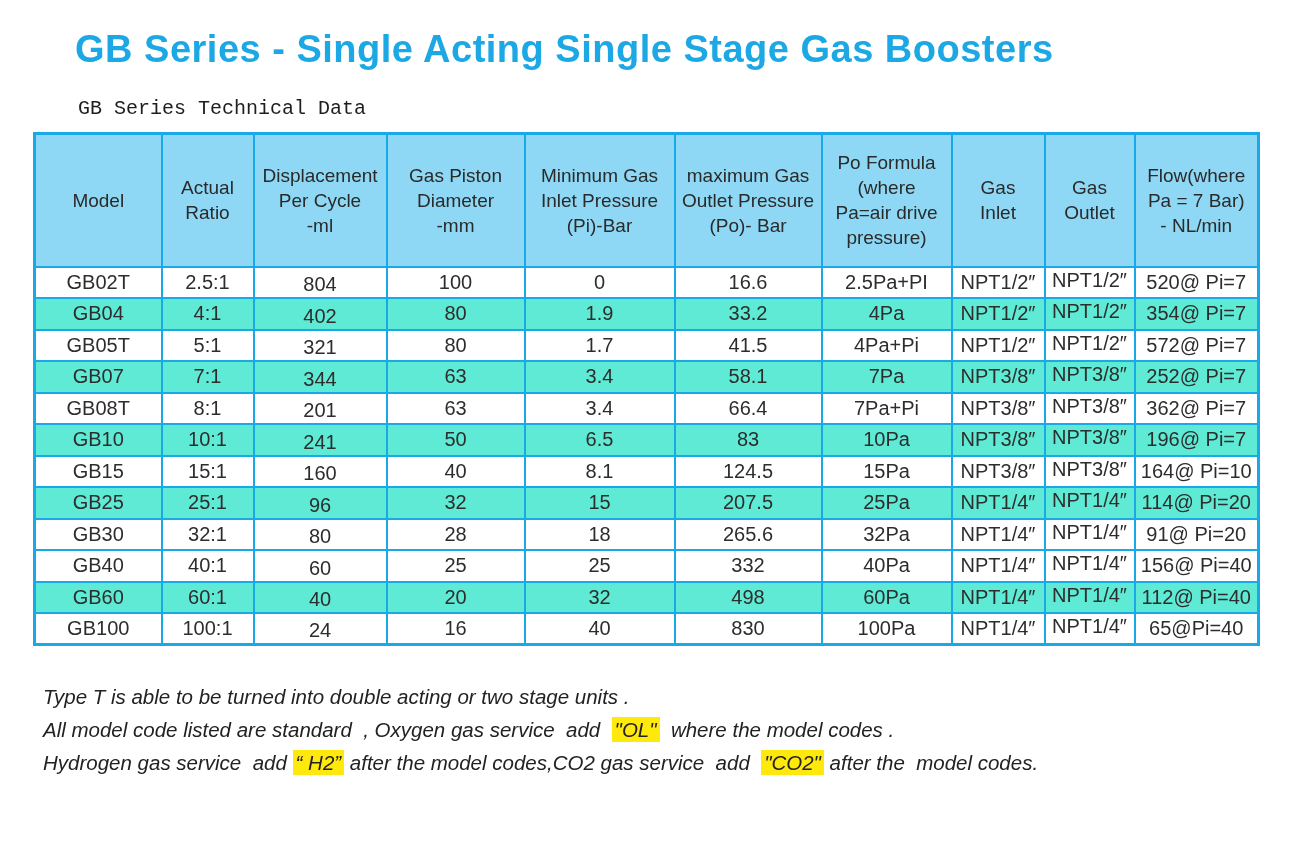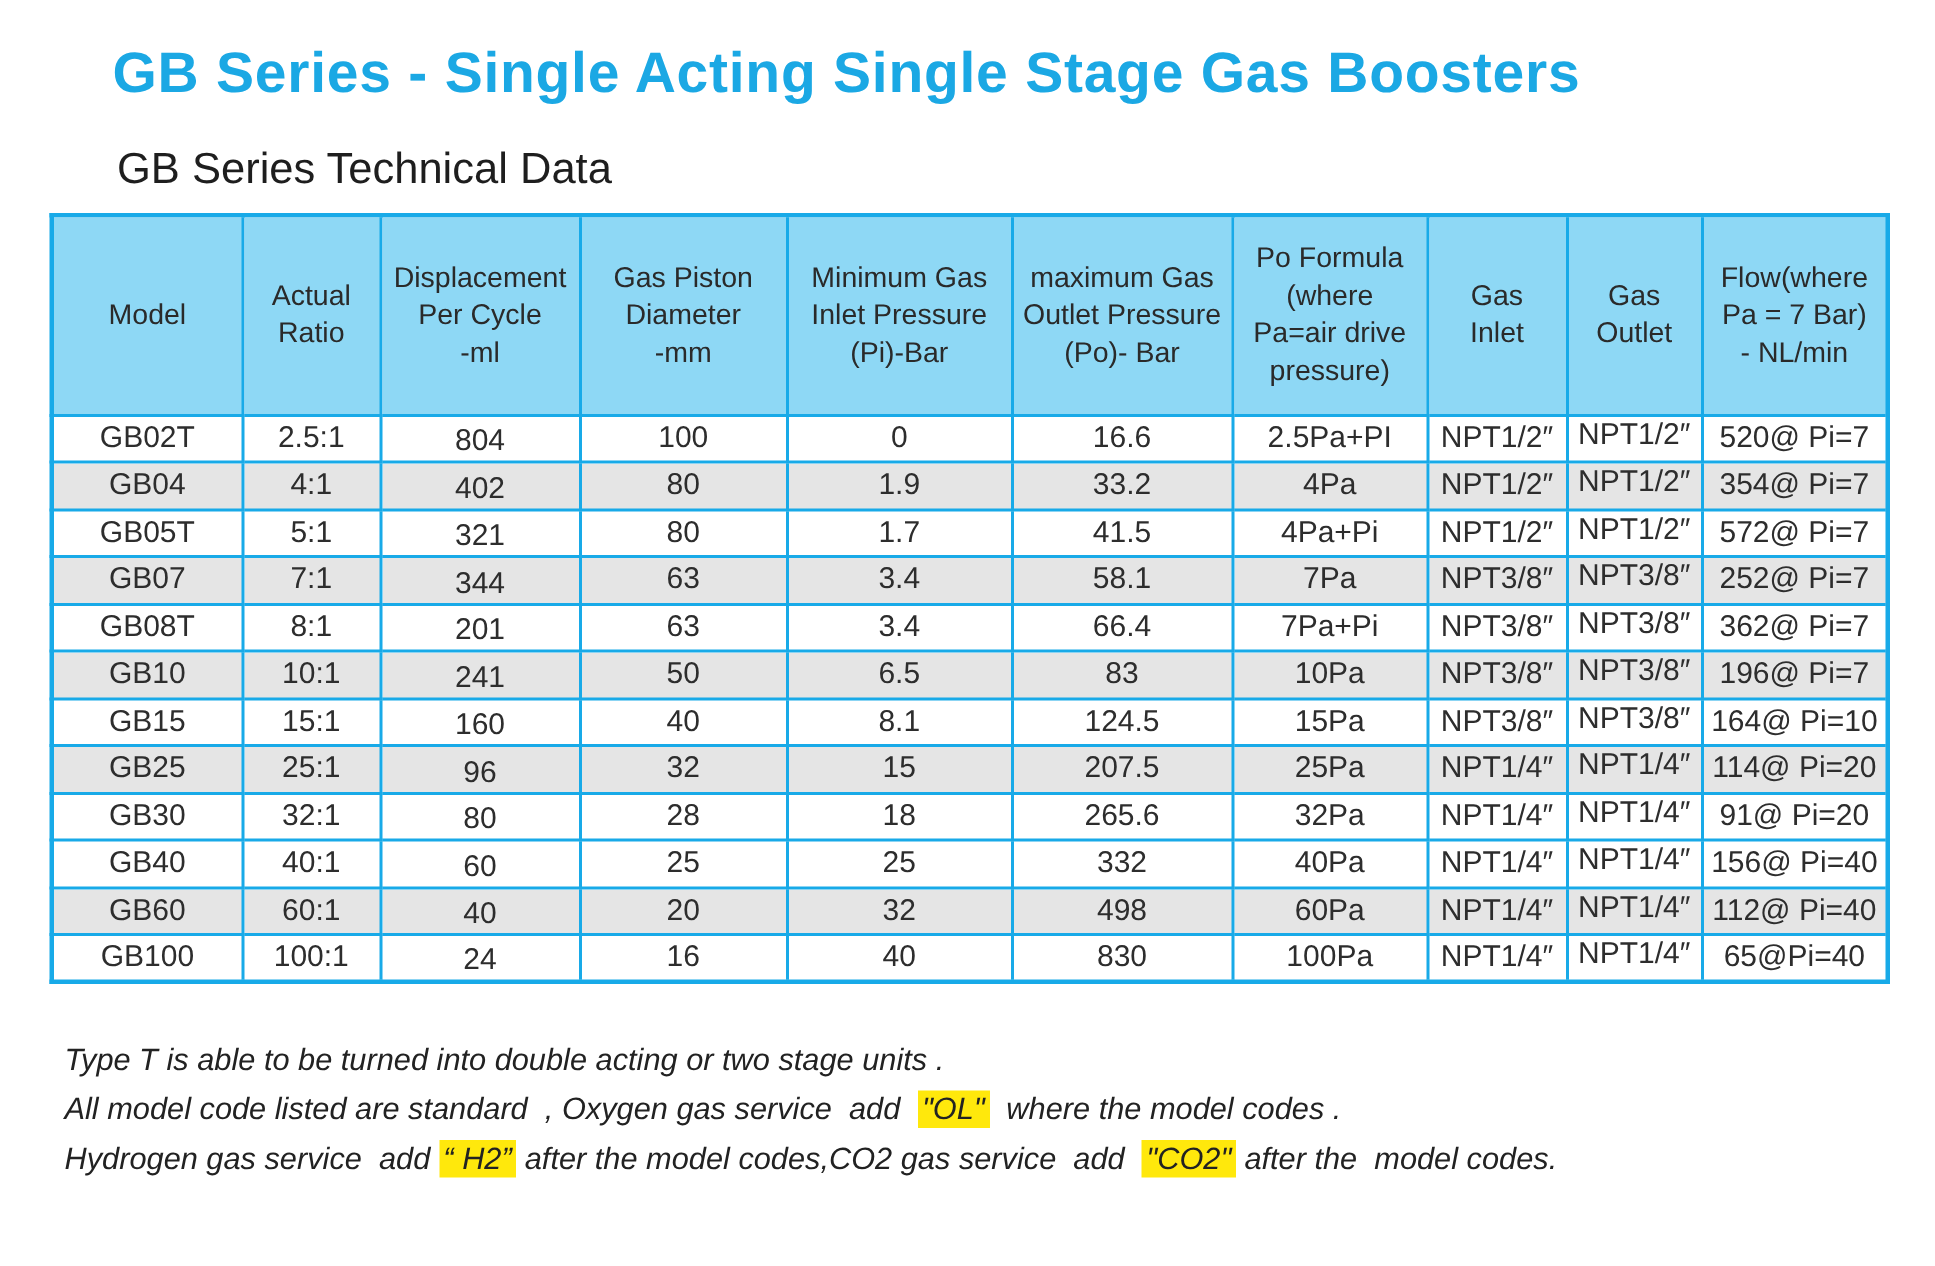--- a/index.html
+++ b/index.html
@@ -17,23 +17,24 @@
   .page-title {
     margin: 28px 0 0 75px;
     font-size: 38px;
     font-weight: 700;
     letter-spacing: 0.5px;
     color: #1ba8e4;
   }
 
   .section-title {
     margin: 26px 0 12px 78px;
-    font-size: 29px;
+    font-size: 20px;
     font-weight: 400;
     color: #1e1e1e;
+    font-family: Liberation Mono, monospace;
   }
 
   table.tech-table {
     margin-left: 33px;
     width: 1224px;
     border-collapse: collapse;
     table-layout: fixed;
     border: 3px solid #18aae8;
   }
 
@@ -57,21 +58,21 @@
   }
 
   table.tech-table td {
     height: 31.5px;
     font-size: 20px;
     background: #ffffff;
     padding: 0 2px;
     white-space: nowrap;
   }
 
-  table.tech-table tr.shaded td { background: #e5e5e5; }
+  table.tech-table tr.shaded td { background: #5eead4; }
 
   table.tech-table td.cell-disp {
     vertical-align: bottom;
     padding-bottom: 2px;
     line-height: 1.05;
   }
 
   table.tech-table td.cell-outlet {
     vertical-align: top;
     padding-top: 1px;

